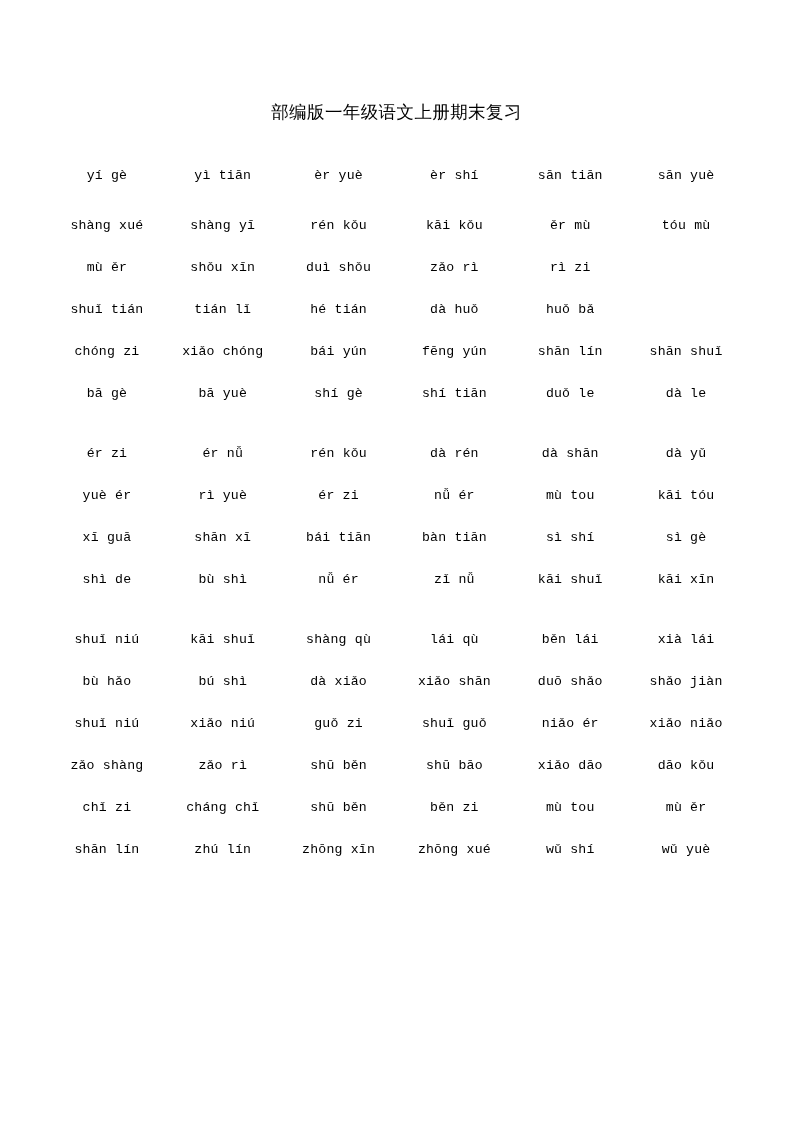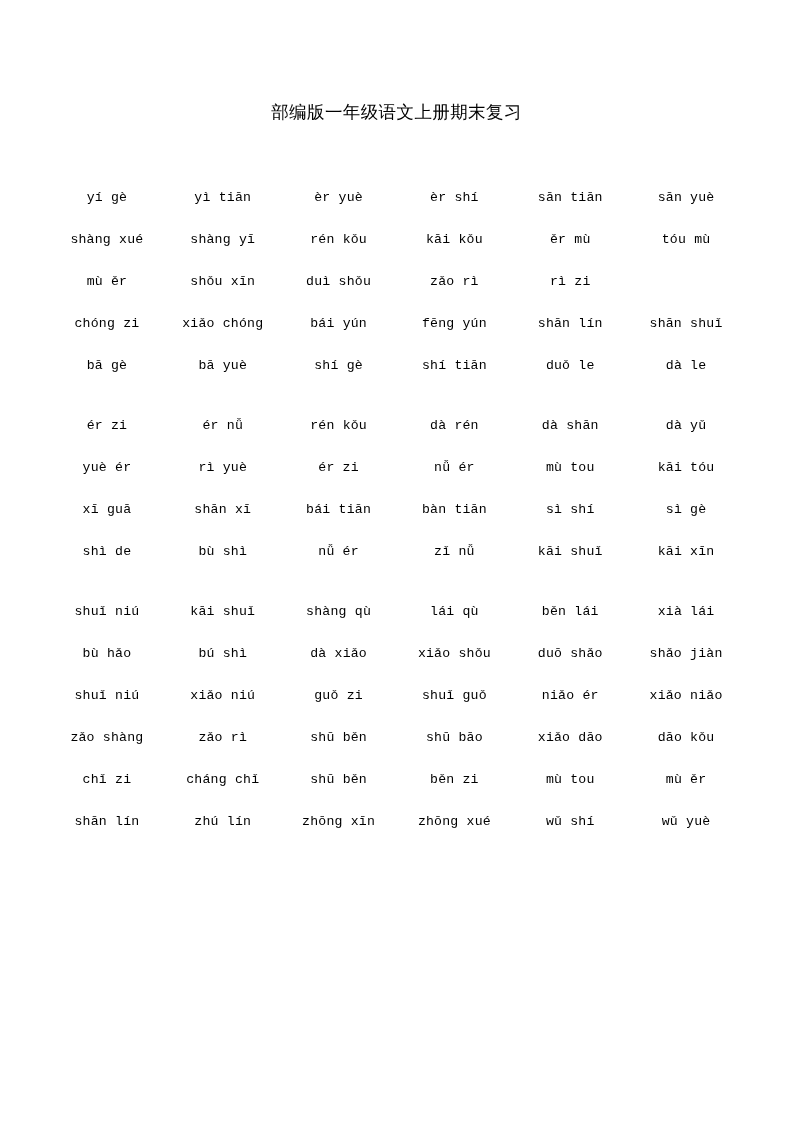--- a/index.html
+++ b/index.html
@@ -60,21 +60,21 @@
     padding-left: 20px;
     line-height: 1.45;
   }
 
   .rows {
     display: block;
   }
 
   .row {
     display: flex;
-    align-items: flex-end;
+    align-items: center;
     width: 100%;
     height: 42px;
     font-family: "Liberation Mono", "DejaVu Sans Mono", monospace;
     font-size: 13.2px;
     letter-spacing: 0.2px;
     white-space: nowrap;
   }
 
   .row.gap-after {
     height: 58px;
@@ -119,20 +119,28 @@
           </div>
           <div class="row">
             <div class="cell">mù  ěr</div>
             <div class="cell">shǒu xīn</div>
             <div class="cell">duì shǒu</div>
             <div class="cell">zǎo rì</div>
             <div class="cell">rì  zi</div>
             <div class="cell blank"></div>
           </div>
           <div class="row">
+            <div class="cell">shuǐ tián</div>
+            <div class="cell">tián lǐ</div>
+            <div class="cell">hé tián</div>
+            <div class="cell">dà  huǒ</div>
+            <div class="cell">huǒ bǎ</div>
+            <div class="cell blank"></div>
+          </div>
+          <div class="row">
             <div class="cell">chóng zi</div>
             <div class="cell">xiǎo chóng</div>
             <div class="cell">bái yún</div>
             <div class="cell">fēng yún</div>
             <div class="cell">shān lín</div>
             <div class="cell">shān shuǐ</div>
           </div>
           <div class="row">
             <div class="cell">bā gè</div>
             <div class="cell">bā yuè</div>
@@ -186,21 +194,21 @@
             <div class="cell">kāi shuǐ</div>
             <div class="cell">shàng qù</div>
             <div class="cell">lái qù</div>
             <div class="cell">běn lái</div>
             <div class="cell">xià lái</div>
           </div>
           <div class="row">
             <div class="cell">bù hǎo</div>
             <div class="cell">bú shì</div>
             <div class="cell">dà xiǎo</div>
-            <div class="cell">xiǎo shǒu</div>
+            <div class="cell">xiǎo shān</div>
             <div class="cell">duō shǎo</div>
             <div class="cell">shǎo jiàn</div>
           </div>
           <div class="row">
             <div class="cell">shuǐ niú</div>
             <div class="cell">xiǎo niú</div>
             <div class="cell">guǒ zi</div>
             <div class="cell">shuǐ guǒ</div>
             <div class="cell">niǎo ér</div>
             <div class="cell">xiǎo niǎo</div>

